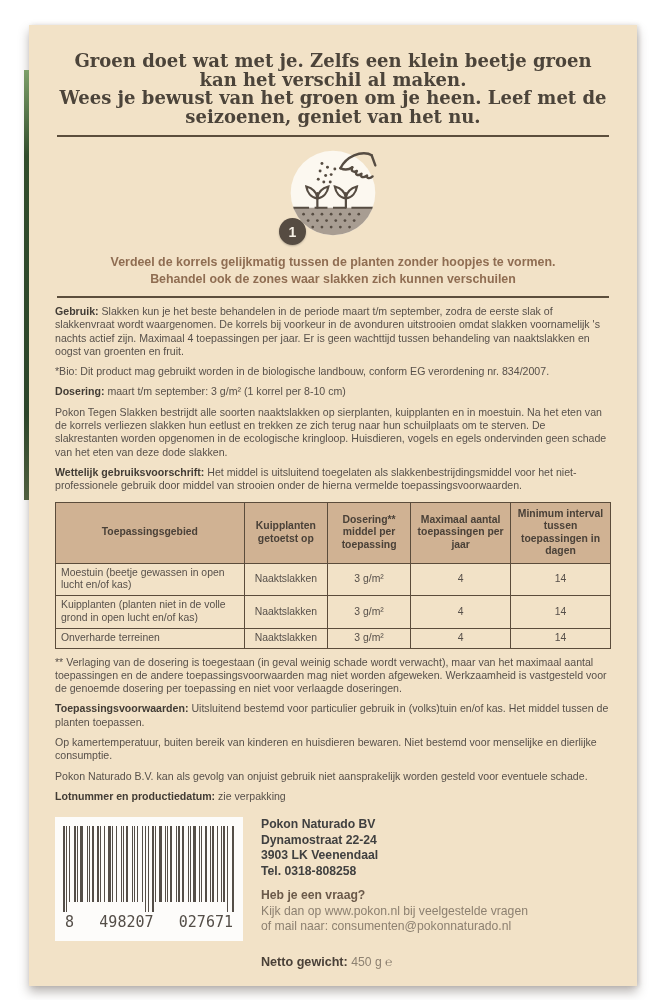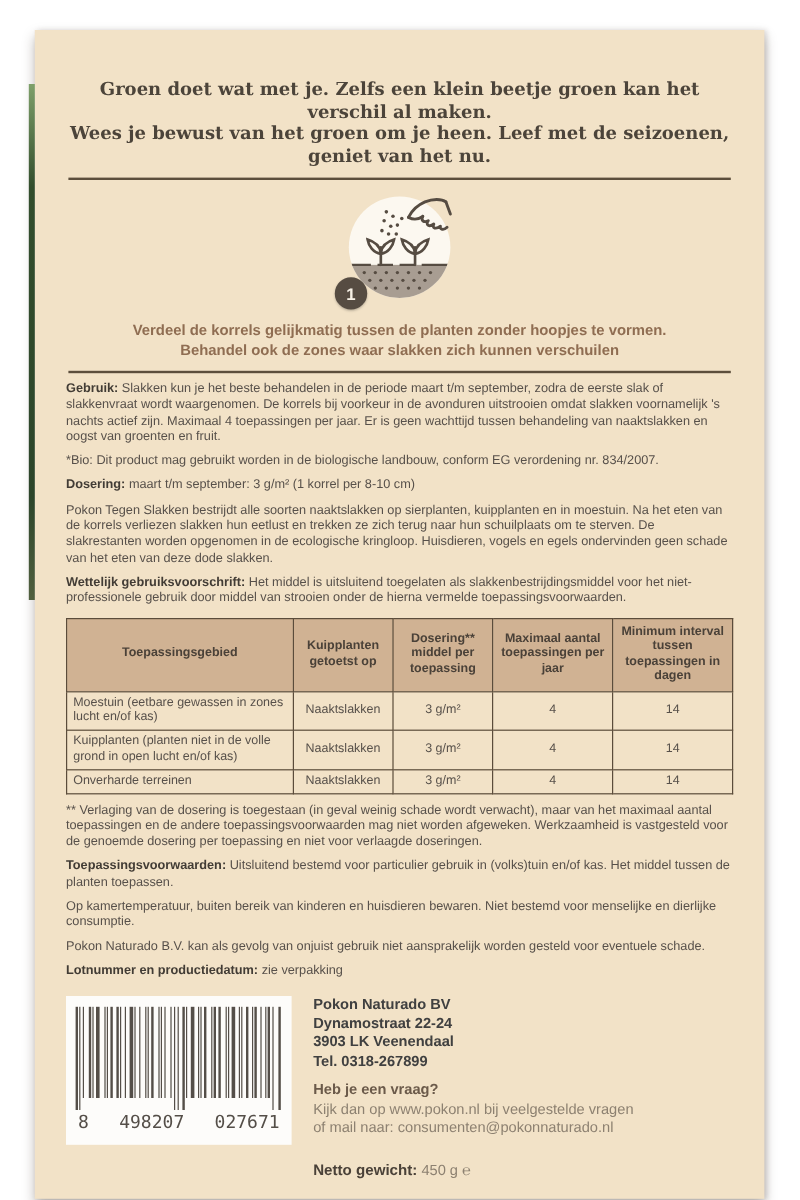--- a/index.html
+++ b/index.html
@@ -19,24 +19,24 @@
     box-sizing:border-box;
     padding:0 26px 16px 26px;
   }
   .spine{
     position:absolute;
     left:-5px;top:45px;width:5px;height:430px;
     background:linear-gradient(to bottom,#7ea06a,#324d2c 20%,#2c452a 80%,#51603f);
   }
   
   .intro{
-    padding-top:40px;
+    padding-top:27px;
     text-align:center;
     font-family:"DejaVu Serif", serif;
-    font-size:15px;line-height:18.5px;
+    font-size:18px;line-height:18.5px;
     font-weight:bold;
     color:#4c443a;
   }
   .rule{
     border:none;border-top:2px solid #5c4e3c;
     margin:9px 2px 0 2px;
   }
   
   .step-figure{
     margin:10px auto 0 auto;
@@ -233,21 +233,21 @@
       <tr>
         <th>Toepassingsgebied</th>
         <th>Kuipplanten getoetst op</th>
         <th>Dosering** middel per toepassing</th>
         <th>Maximaal aantal toepassingen per jaar</th>
         <th>Minimum interval tussen toepassingen in dagen</th>
       </tr>
     </thead>
     <tbody>
       <tr>
-        <td class="area">Moestuin (eetbare gewassen in zones lucht en/of kas)</td>
+        <td class="area">Moestuin (beetje gewassen in open lucht en/of kas)</td>
         <td>Naaktslakken</td>
         <td>3 g/m²</td>
         <td>4</td>
         <td>14</td>
       </tr>
       <tr>
         <td class="area">Kuipplanten (planten niet in de volle grond in open lucht en/of kas)</td>
         <td>Naaktslakken</td>
         <td>3 g/m²</td>
         <td>4</td>
@@ -324,20 +324,20 @@
       <div class="ean">
         <span>8</span>
         <span>498207</span>
         <span>027671</span>
       </div>
     </div>
     <div class="contact">
       <div class="co">Pokon Naturado BV</div>
       <div class="co">Dynamostraat 22-24</div>
       <div class="co">3903 LK Veenendaal</div>
-      <div class="co">Tel. 0318-267899</div>
+      <div class="co">Tel. 0318-808258</div>
       <div class="q">Heb je een vraag?</div>
       <div>Kijk dan op www.pokon.nl bij veelgestelde vragen</div>
       <div>of mail naar: consumenten@pokonnaturado.nl</div>
       <div class="netw"><b>Netto gewicht:</b> <span>450 g ℮</span></div>
     </div>
   </div>
 </div>
 
 </body></html>

